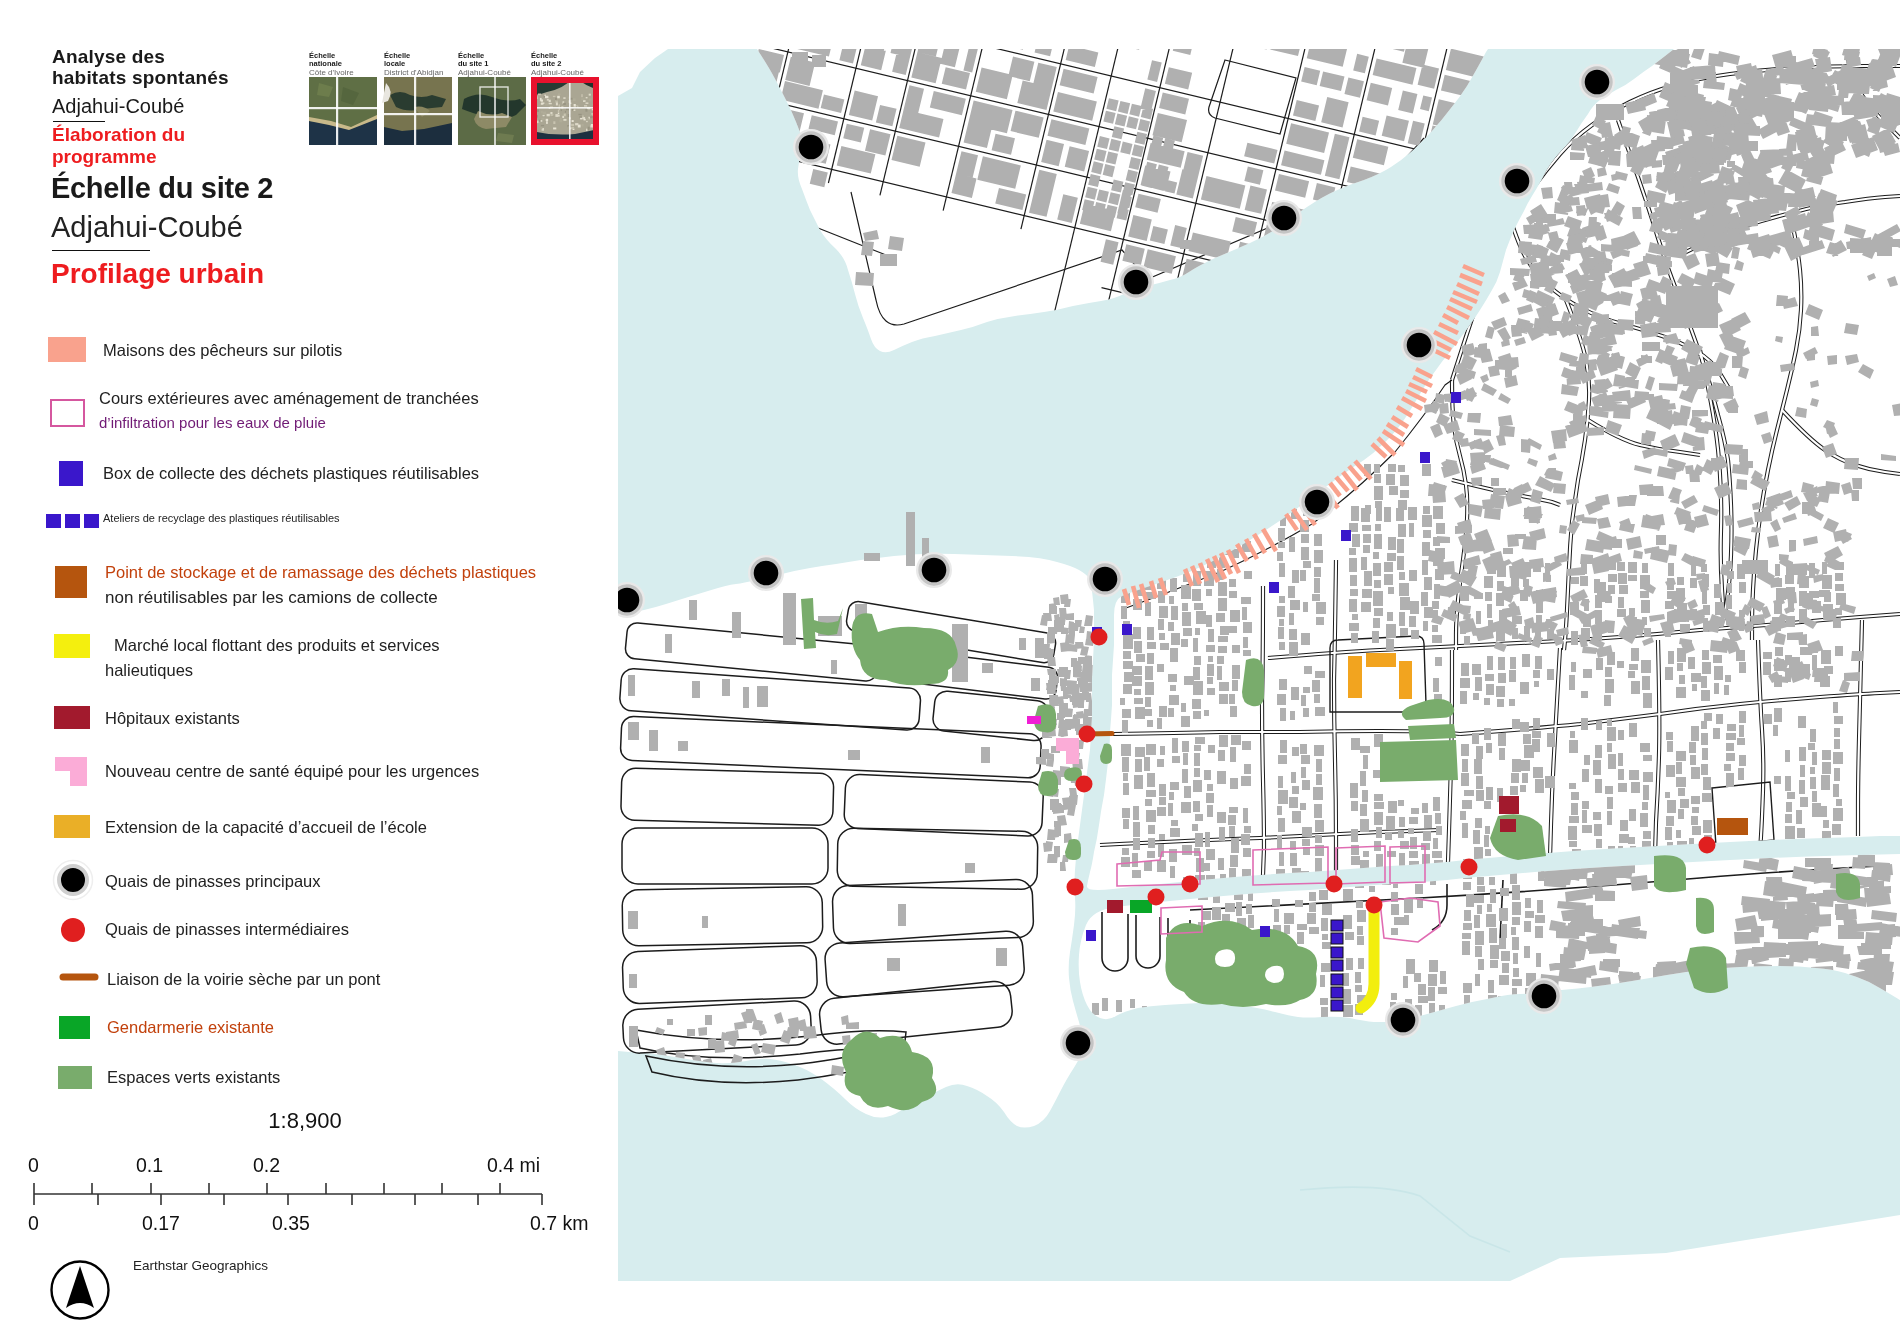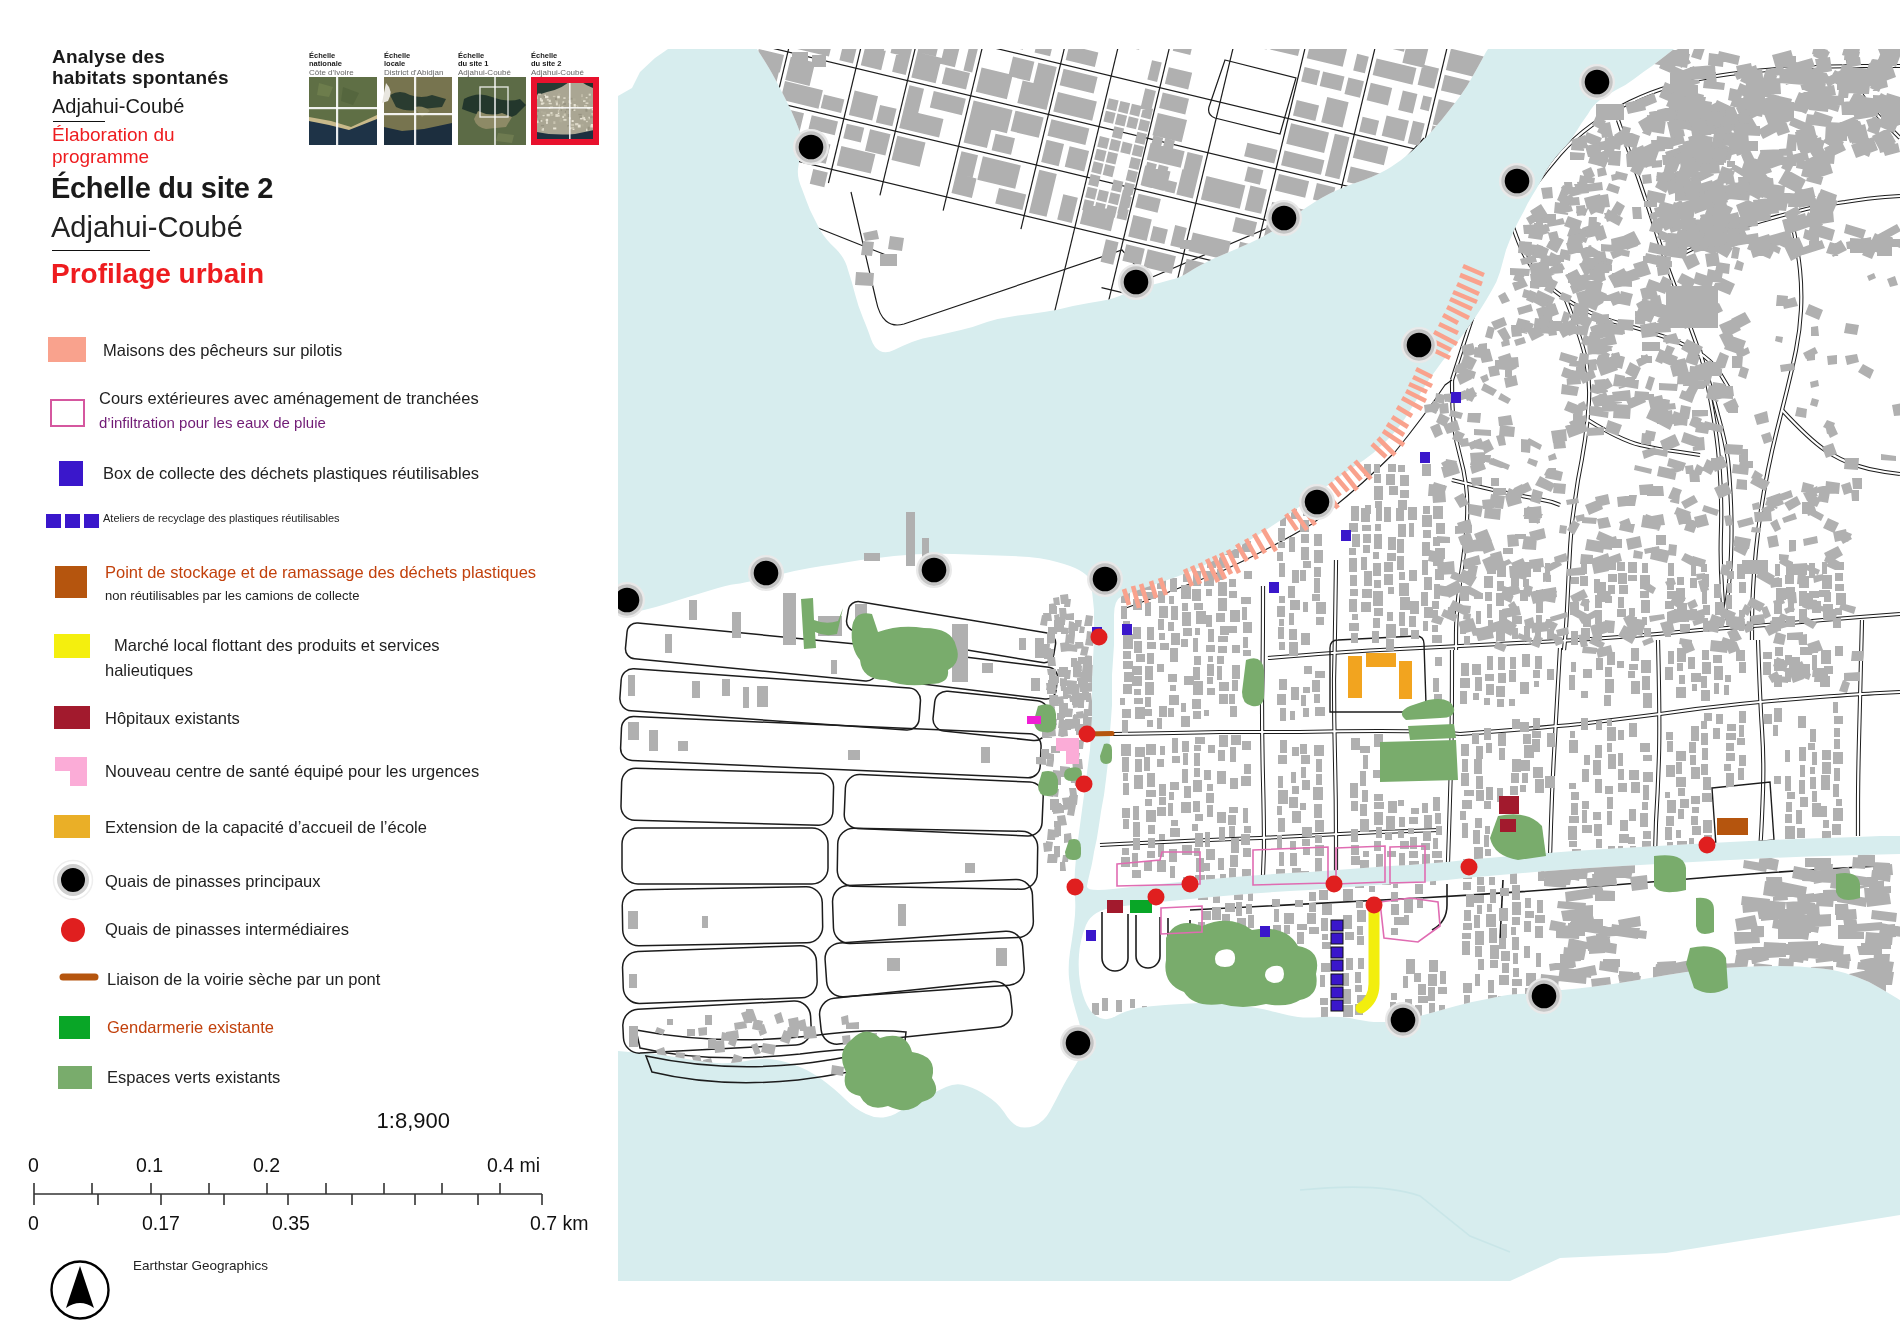--- a/index.html
+++ b/index.html
@@ -4,21 +4,21 @@
 body{width:1900px;height:1343px;position:relative;overflow:hidden;font-family:"Liberation Sans",sans-serif;color:#1a1a1a;}
 .abs{position:absolute;}
 </style></head><body>
 
 <div class="abs" style="left:52px;top:46px;width:270px;font-weight:bold;font-size:19px;line-height:21px;letter-spacing:.2px">Analyse des<br>habitats spontanés</div>
 
 <div class="abs" style="left:52px;top:95px;font-size:20px;">Adjahui-Coubé</div>
 
 <div class="abs" style="left:53px;top:121px;width:52px;border-top:1.6px solid #111"></div>
 
-<div class="abs" style="left:52px;top:124px;font-size:19px;line-height:22px;font-weight:normal;color:#ee1c1f">Élaboration du<br>programme</div>
+<div class="abs" style="left:52px;top:124px;font-size:19px;line-height:22px;font-weight:bold;color:#ee1c1f">Élaboration du<br>programme</div>
 
 <div class="abs" style="left:51px;top:172px;font-size:29px;font-weight:bold;letter-spacing:-.3px">Échelle du site 2</div>
 
 <div class="abs" style="left:51px;top:211px;font-size:29px;font-weight:300;color:#222">Adjahui-Coubé</div>
 
 <div class="abs" style="left:52px;top:250px;width:98px;border-top:1.8px solid #111"></div>
 
 <div class="abs" style="left:51px;top:258px;font-size:28px;font-weight:bold;color:#ee1c1f">Profilage urbain</div>
 
 <div class="abs" style="left:309px;top:52px;font-size:7.5px;font-weight:bold;line-height:8px">Échelle<br>nationale</div>
@@ -215,21 +215,21 @@
 <div class="abs" style="left:59px;top:461px;width:24px;height:25px;background:#3a17cb"></div>
 <div class="abs" style="left:103px;top:464px;font-size:16.5px;color:#222">Box de collecte des déchets plastiques réutilisables</div>
 
 <div class="abs" style="left:46px;top:514px;width:15px;height:14px;background:#3a17cb"></div>
 <div class="abs" style="left:65px;top:514px;width:15px;height:14px;background:#3a17cb"></div>
 <div class="abs" style="left:84px;top:514px;width:15px;height:14px;background:#3a17cb"></div>
 <div class="abs" style="left:103px;top:512px;font-size:11px;color:#222">Ateliers de recyclage des plastiques réutilisables</div>
 
 <div class="abs" style="left:55px;top:566px;width:32px;height:32px;background:#b5550e"></div>
 <div class="abs" style="left:105px;top:563px;font-size:16.5px;color:#c2410c">Point de stockage et de ramassage des déchets plastiques</div>
-<div class="abs" style="left:105px;top:588px;font-size:13px;color:#222">non réutilisables par les camions de collecte</div>
+<div class="abs" style="left:105px;top:588px;font-size:17px;color:#222">non réutilisables par les camions de collecte</div>
 
 <div class="abs" style="left:54px;top:634px;width:36px;height:24px;background:#f4ef0e"></div>
 <div class="abs" style="left:114px;top:636px;font-size:16.5px;color:#222">Marché local flottant des produits et services</div>
 <div class="abs" style="left:105px;top:661px;font-size:16.5px;color:#222">halieutiques</div>
 
 <div class="abs" style="left:54px;top:706px;width:36px;height:23px;background:#a21a2d"></div>
 <div class="abs" style="left:105px;top:709px;font-size:16.5px;color:#222">Hôpitaux existants</div>
 
 <svg class="abs" style="left:55px;top:757px" width="34" height="30">
     <path d="M0 0 H32 V29 H15 V14 H0 Z" fill="#fbacd7"></path>
@@ -254,21 +254,21 @@
     <line x1="5" y1="8" x2="37" y2="8" stroke="#b5550e" stroke-width="7" stroke-linecap="round"></line>
   </svg>
 <div class="abs" style="left:107px;top:970px;font-size:16.5px;color:#222">Liaison de la voirie sèche par un pont</div>
 
 <div class="abs" style="left:59px;top:1016px;width:31px;height:23px;background:#09a627"></div>
 <div class="abs" style="left:107px;top:1018px;font-size:16.5px;color:#c2410c">Gendarmerie existante</div>
 
 <div class="abs" style="left:58px;top:1066px;width:34px;height:23px;background:#79ac6c"></div>
 <div class="abs" style="left:107px;top:1068px;font-size:16.5px;color:#222">Espaces verts existants</div>
 
-<div class="abs" style="left:160px;top:1108px;width:290px;text-align:right;font-size:22px;color:#111">1:8,900</div>
+<div class="abs" style="left:160px;top:1108px;width:290px;text-align:center;font-size:22px;color:#111">1:8,900</div>
 
 <svg class="abs" style="left:0px;top:1150px" width="618" height="90" viewBox="0 0 618 90">
 <g stroke="#333" stroke-width="1.6" fill="none">
 <line x1="34" y1="44" x2="542" y2="44"></line>
 <line x1="34" y1="44" x2="34" y2="33"></line>
 <line x1="92" y1="44" x2="92" y2="33"></line>
 <line x1="151" y1="44" x2="151" y2="33"></line>
 <line x1="209" y1="44" x2="209" y2="33"></line>
 <line x1="267" y1="44" x2="267" y2="33"></line>
 <line x1="326" y1="44" x2="326" y2="33"></line>

